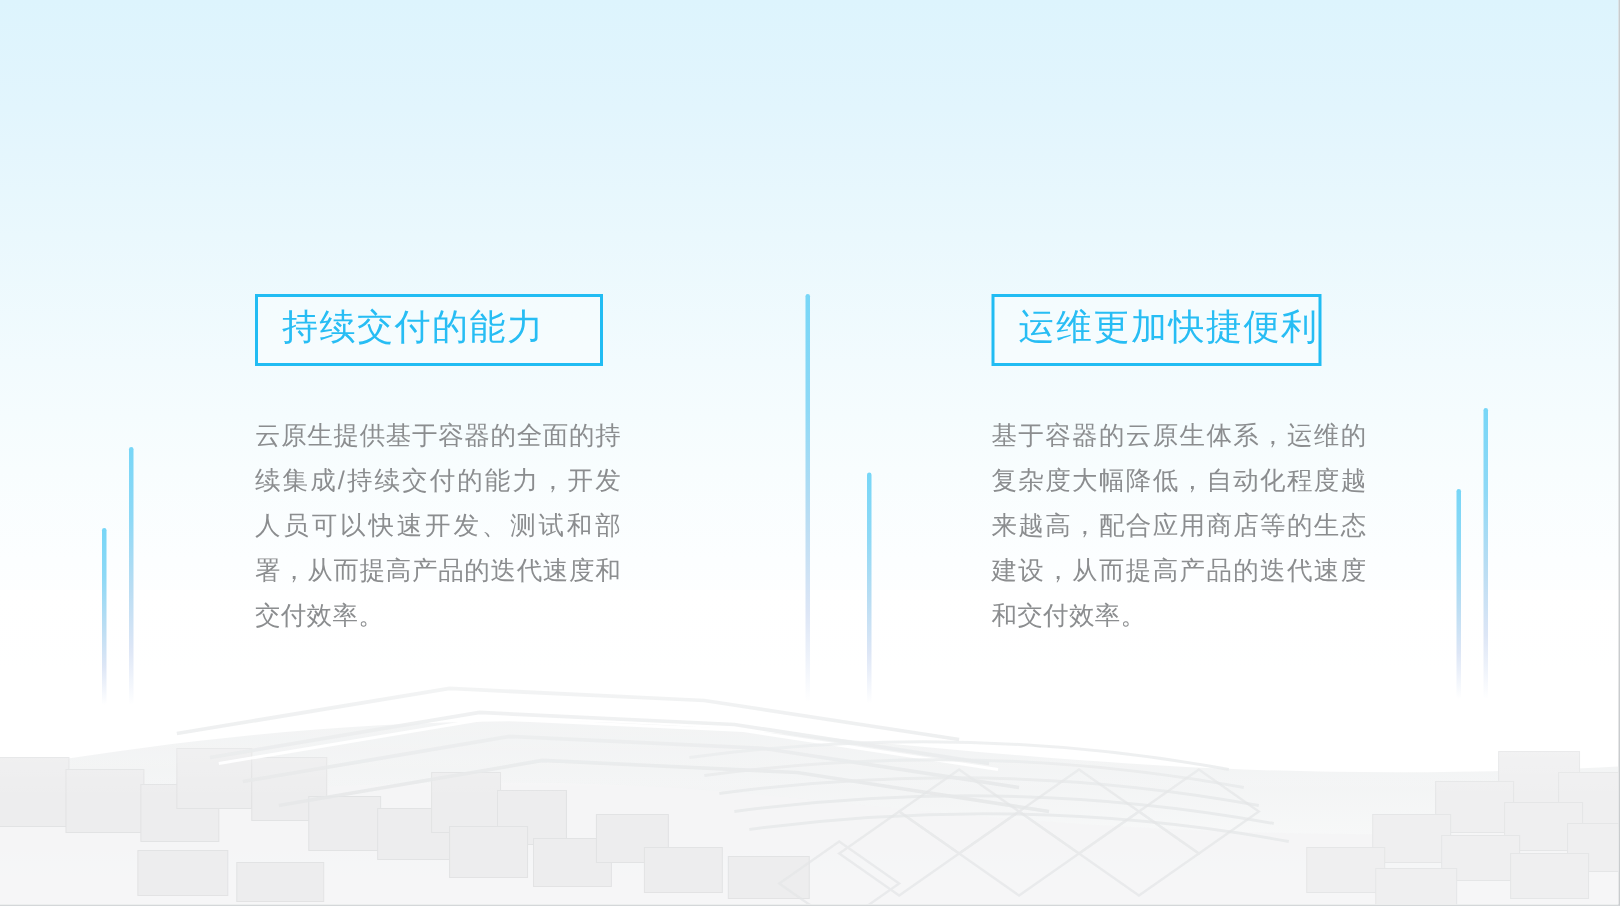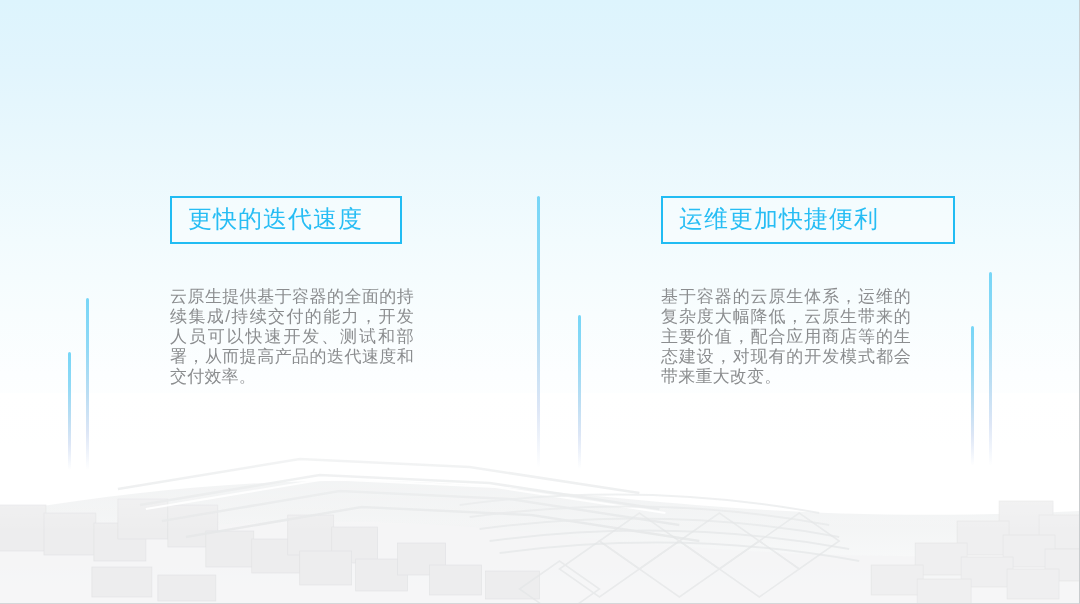--- a/index.html
+++ b/index.html
@@ -85,26 +85,26 @@
   }
   .pill-text {
     font-size: 24px;
     font-weight: 500;
     color: #27bdf4;
     letter-spacing: 1px;
     white-space: nowrap;
     line-height: 1.25;
   }
   .col-left .pill  { width: 232px; }
-  .col-right .pill { width: 294px; }
+  .col-right .pill { width: 220px; }
 
   .body-text {
-    margin-top: 43px;
+    margin-top: 32px;
     font-size: 17px;
-    line-height: 20px;
+    line-height: 30px;
     color: #8b8d8f;
     text-align: justify;
     text-justify: inter-ideograph;
     letter-spacing: 0.2px;
   }
   .col-left  .body-text { width: 244px; }
   .col-right .body-text { width: 250px; }
 </style>
 </head>
 <body>
@@ -196,25 +196,25 @@
 
   <div class="vline cyan" style="left:68px;  top:352px; height:118px;"></div>
   <div class="vline cyan" style="left:86px;  top:298px; height:172px;"></div>
   <div class="vline cyan" style="left:537px; top:196px; height:272px;"></div>
   <div class="vline cyan" style="left:578px; top:315px; height:154px;"></div>
   <div class="vline cyan" style="left:971px; top:326px; height:140px;"></div>
   <div class="vline cyan" style="left:989px; top:272px; height:194px;"></div>
 
   <div class="col col-left">
     <div class="pill">
-      <div class="pill-text">更快的迭代速度</div>
+      <div class="pill-text">持续交付的能力</div>
     </div>
     <div class="body-text">云原生提供基于容器的全面的持续集成/持续交付的能力，开发人员可以快速开发、测试和部署，从而提高产品的迭代速度和交付效率。</div>
   </div>
 
   <div class="col col-right">
     <div class="pill">
       <div class="pill-text">运维更加快捷便利</div>
     </div>
-    <div class="body-text">基于容器的云原生体系，运维的复杂度大幅降低，云原生带来的主要价值，配合应用商店等的生态建设，对现有的开发模式都会带来重大改变。</div>
+    <div class="body-text">基于容器的云原生体系，运维的复杂度大幅降低，自动化程度越来越高，配合应用商店等的生态建设，从而提高产品的迭代速度和交付效率。</div>
   </div>
 
 </div>
 
 </body></html>

